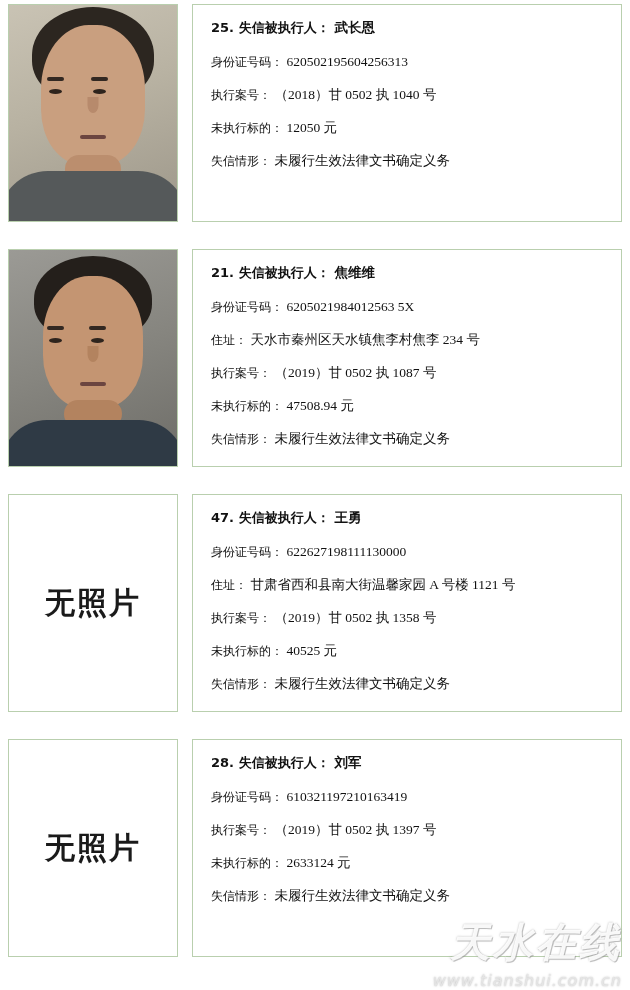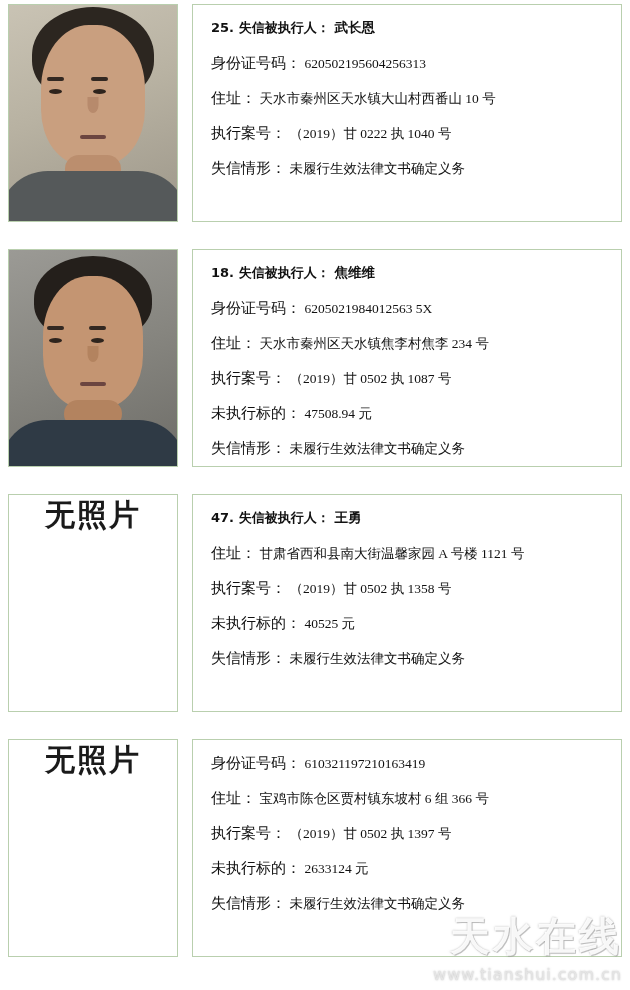--- a/index.html
+++ b/index.html
@@ -27,21 +27,21 @@
     height: 218px;
     margin-bottom: 27px;
   }
   .photo-cell {
     width: 170px;
     min-width: 170px;
     border: 1px solid #b9cfae;
     box-sizing: border-box;
     background: #ffffff;
     display: flex;
-    align-items: flex-start;
+    align-items: center;
     justify-content: center;
     overflow: hidden;
     position: relative;
   }
   .photo-img {
     width: 100%;
     height: 100%;
     position: relative;
     overflow: hidden;
   }
@@ -81,22 +81,22 @@
     font-size: 13.5px;
   }
   .row.head {
     font-weight: bold;
     font-family: "DejaVu Sans", "Liberation Sans", sans-serif;
     font-size: 13.5px;
     margin-bottom: 18px;
   }
   .row.head .val { font-weight: bold; font-family: "DejaVu Sans","Liberation Sans",sans-serif;}
   .sub-lbl {
-    font-family: Liberation Serif, serif;
-    font-size: 15px;
+    font-family: Liberation Mono, monospace;
+    font-size: 12px;
   }
 
   
   .portrait {
     width: 100%;
     height: 100%;
     position: relative;
   }
   .p1 { background: linear-gradient(160deg,#c9c3b4 0%, #b8b2a2 45%, #9d978a 100%); }
   .p2 { background: linear-gradient(160deg,#9b9a95 0%, #86857f 50%, #6e6d68 100%); }
@@ -128,23 +128,24 @@
   }
   .portrait .nose {
     position:absolute; left:50%; transform:translateX(-50%);
     width:11px; height:16px; border-radius:0 0 50% 50%;
   }
 
   
   .watermark {
     position: absolute;
     right: 8px;
-    bottom: 6px;
+    bottom: 0;
     text-align: right;
     pointer-events: none;
+    font-style: italic;
   }
   .wm-main {
     font-family: "DejaVu Sans", "Liberation Sans", sans-serif;
     font-weight: bold;
     font-size: 40px;
     color: rgba(255,255,255,0.92);
     text-shadow: 0 0 2px rgba(120,120,120,0.55), 1px 1px 0 rgba(150,150,150,0.5);
     letter-spacing: 3px;
     line-height: 1;
   }
@@ -183,26 +184,26 @@
       <div class="row head">
         <span class="lbl">25.</span>
         <span class="lbl">失信被执行人：</span>
         <span class="val">武长恩</span>
       </div>
       <div class="row">
         <span class="sub-lbl">身份证号码：</span>
         <span class="val">620502195604256313</span>
       </div>
       <div class="row">
-        <span class="sub-lbl">住址：</span>
-        <span class="val">天水市秦州区天水镇大山村西番山 10 号</span>
-      </div>
-      <div class="row">
         <span class="sub-lbl">执行案号：</span>
-        <span class="val">（2019）甘 0222 执 1040 号</span>
+        <span class="val">（2018）甘 0502 执 1040 号</span>
+      </div>
+      <div class="row">
+        <span class="sub-lbl">未执行标的：</span>
+        <span class="val">12050 元</span>
       </div>
       <div class="row">
         <span class="sub-lbl">失信情形：</span>
         <span class="val">未履行生效法律文书确定义务</span>
       </div>
     </div>
   </div>
 
   <div class="entry">
     <div class="photo-cell">
@@ -216,21 +217,21 @@
           <div class="eye" style="top:88px;left:82px;"></div>
           <div class="nose" style="top:96px;background:#b3835f;"></div>
           <div class="mouth" style="top:132px;"></div>
           <div class="neck" style="top:150px;width:58px;height:28px;background:#b3835f;"></div>
           <div class="shoulders" style="bottom:0;width:184px;height:46px;background:#2f3a45;"></div>
         </div>
       </div>
     </div>
     <div class="info-cell">
       <div class="row head">
-        <span class="lbl">18.</span>
+        <span class="lbl">21.</span>
         <span class="lbl">失信被执行人：</span>
         <span class="val">焦维维</span>
       </div>
       <div class="row">
         <span class="sub-lbl">身份证号码：</span>
         <span class="val">6205021984012563 5X</span>
       </div>
       <div class="row">
         <span class="sub-lbl">住址：</span>
         <span class="val">天水市秦州区天水镇焦李村焦李 234 号</span>
@@ -254,20 +255,24 @@
     <div class="photo-cell">
       <span class="no-photo">无照片</span>
     </div>
     <div class="info-cell">
       <div class="row head">
         <span class="lbl">47.</span>
         <span class="lbl">失信被执行人：</span>
         <span class="val">王勇</span>
       </div>
       <div class="row">
+        <span class="sub-lbl">身份证号码：</span>
+        <span class="val">622627198111130000</span>
+      </div>
+      <div class="row">
         <span class="sub-lbl">住址：</span>
         <span class="val">甘肃省西和县南大街温馨家园 A 号楼 1121 号</span>
       </div>
       <div class="row">
         <span class="sub-lbl">执行案号：</span>
         <span class="val">（2019）甘 0502 执 1358 号</span>
       </div>
       <div class="row">
         <span class="sub-lbl">未执行标的：</span>
         <span class="val">40525 元</span>
@@ -277,27 +282,28 @@
         <span class="val">未履行生效法律文书确定义务</span>
       </div>
     </div>
   </div>
 
   <div class="entry">
     <div class="photo-cell">
       <span class="no-photo">无照片</span>
     </div>
     <div class="info-cell">
+      <div class="row head">
+        <span class="lbl">28.</span>
+        <span class="lbl">失信被执行人：</span>
+        <span class="val">刘军</span>
+      </div>
       <div class="row">
         <span class="sub-lbl">身份证号码：</span>
         <span class="val">610321197210163419</span>
-      </div>
-      <div class="row">
-        <span class="sub-lbl">住址：</span>
-        <span class="val">宝鸡市陈仓区贾村镇东坡村 6 组 366 号</span>
       </div>
       <div class="row">
         <span class="sub-lbl">执行案号：</span>
         <span class="val">（2019）甘 0502 执 1397 号</span>
       </div>
       <div class="row">
         <span class="sub-lbl">未执行标的：</span>
         <span class="val">2633124 元</span>
       </div>
       <div class="row">

